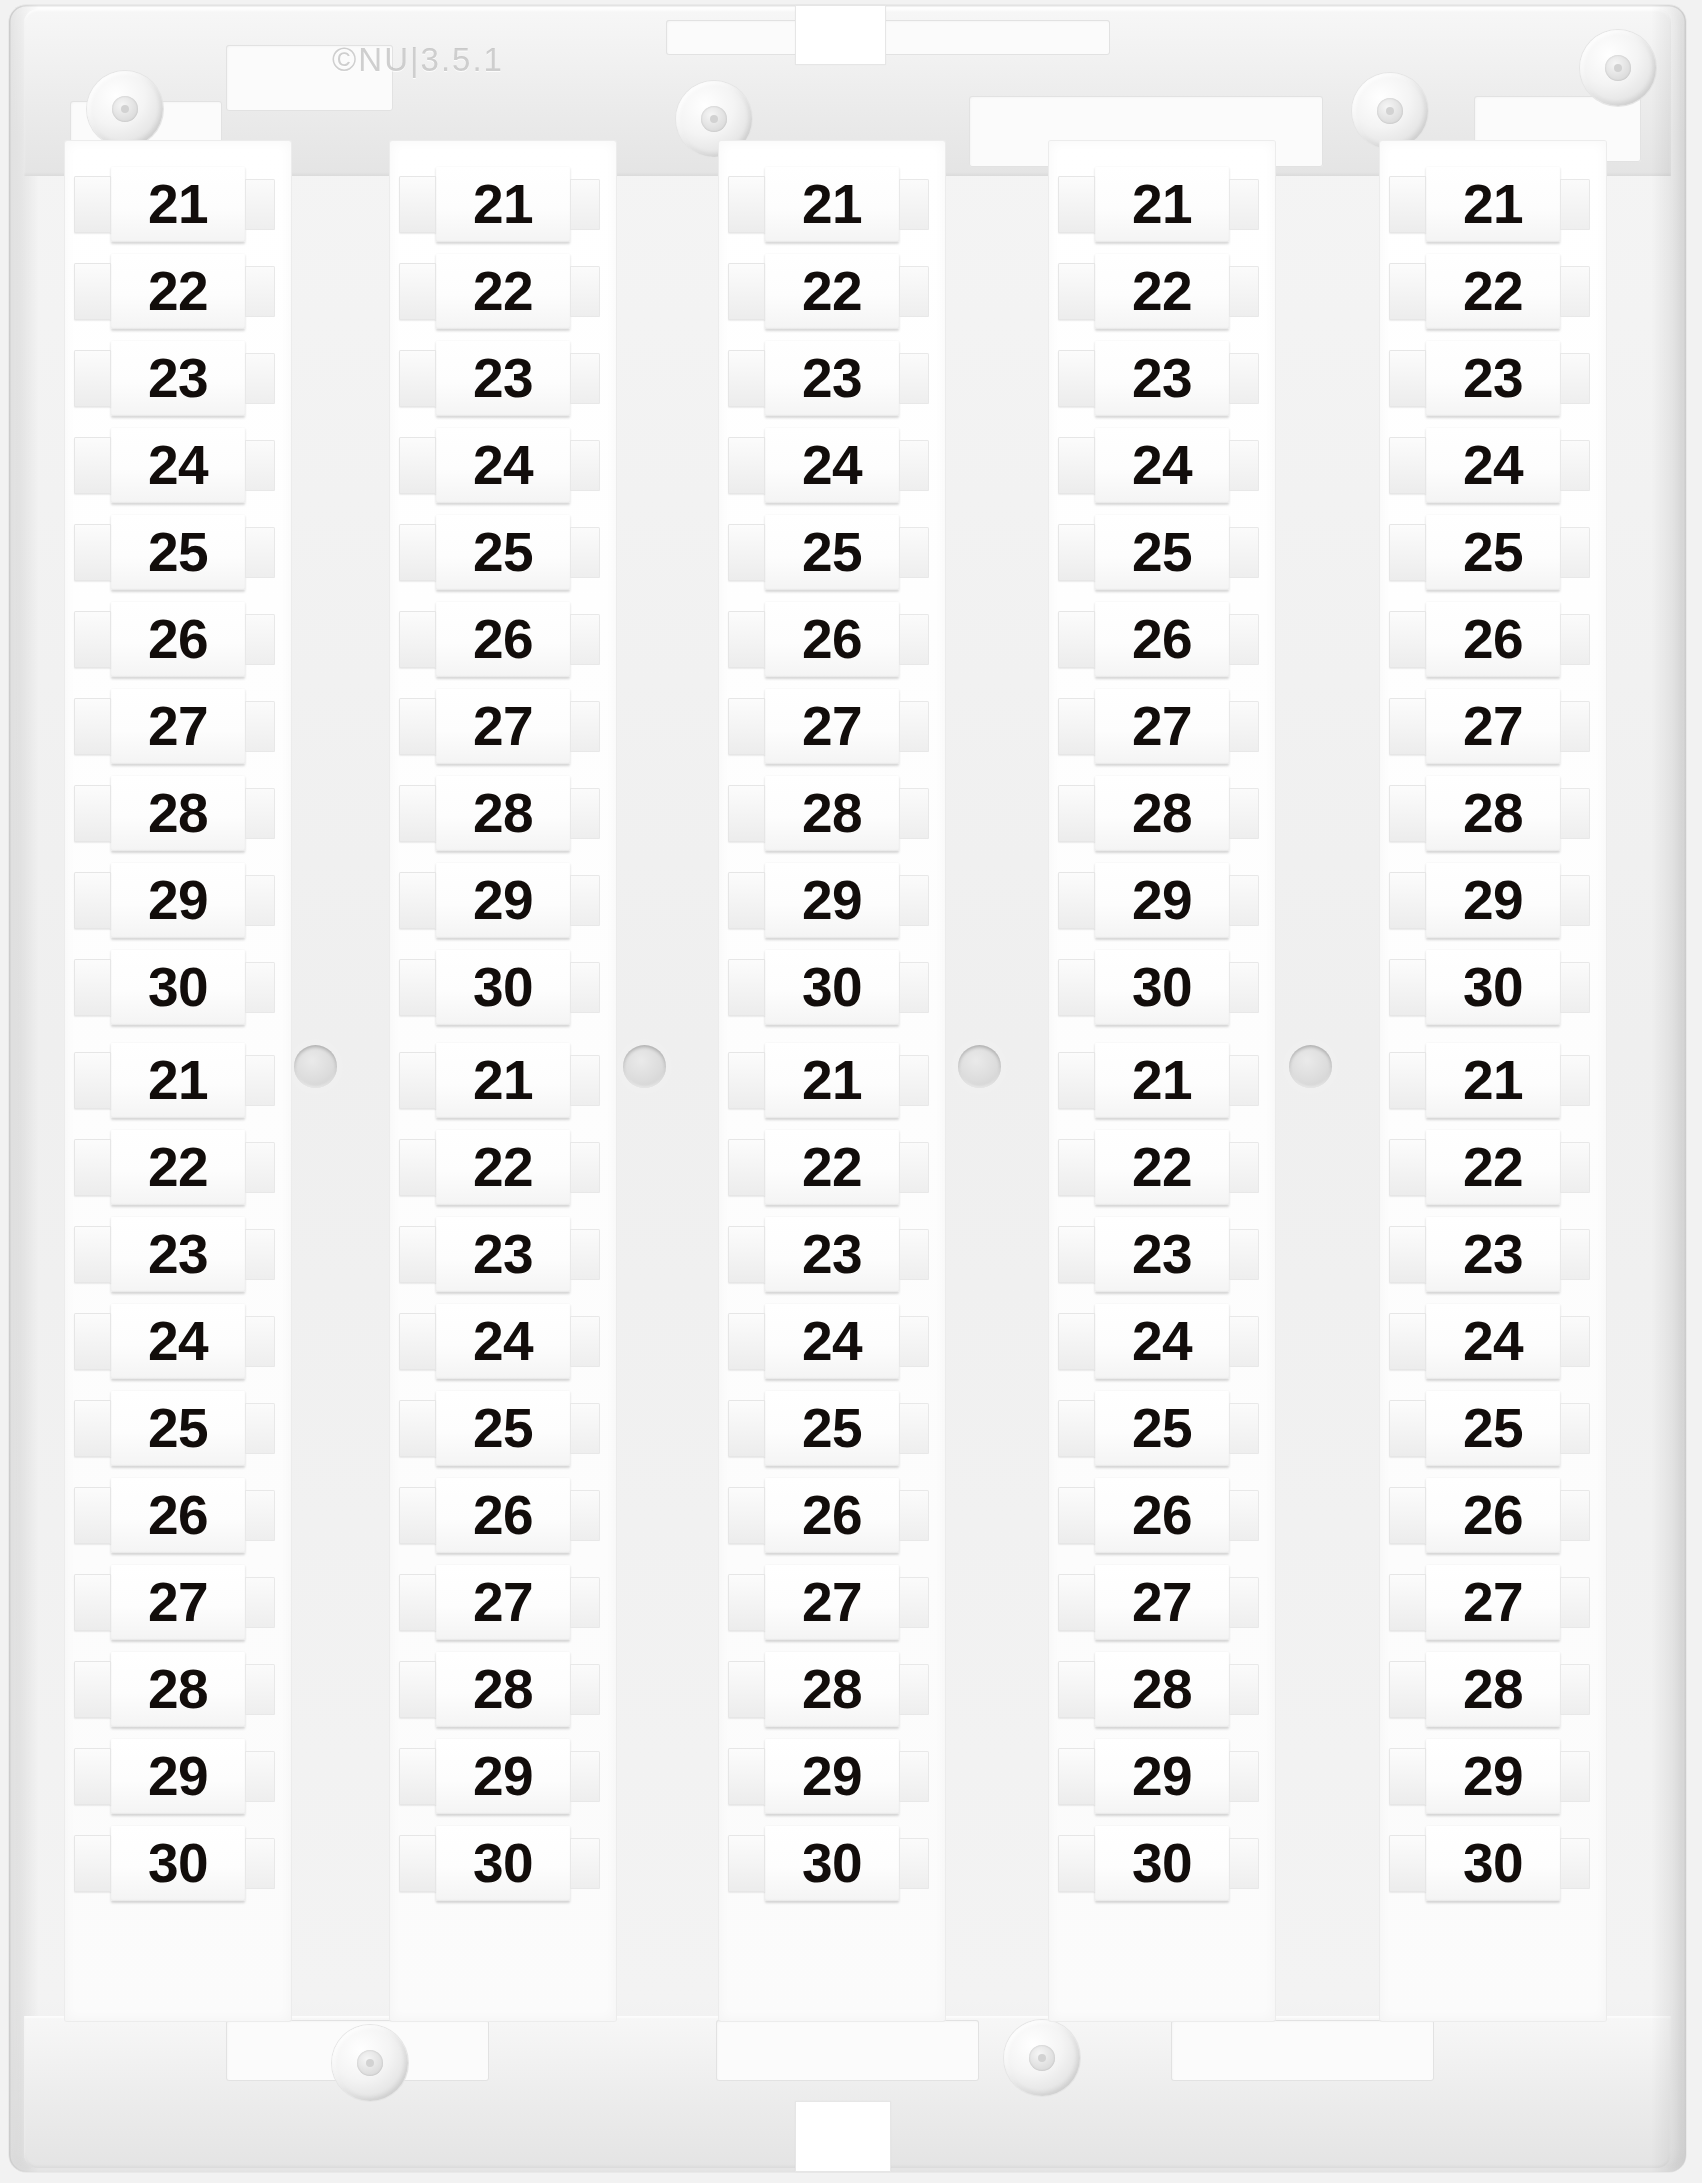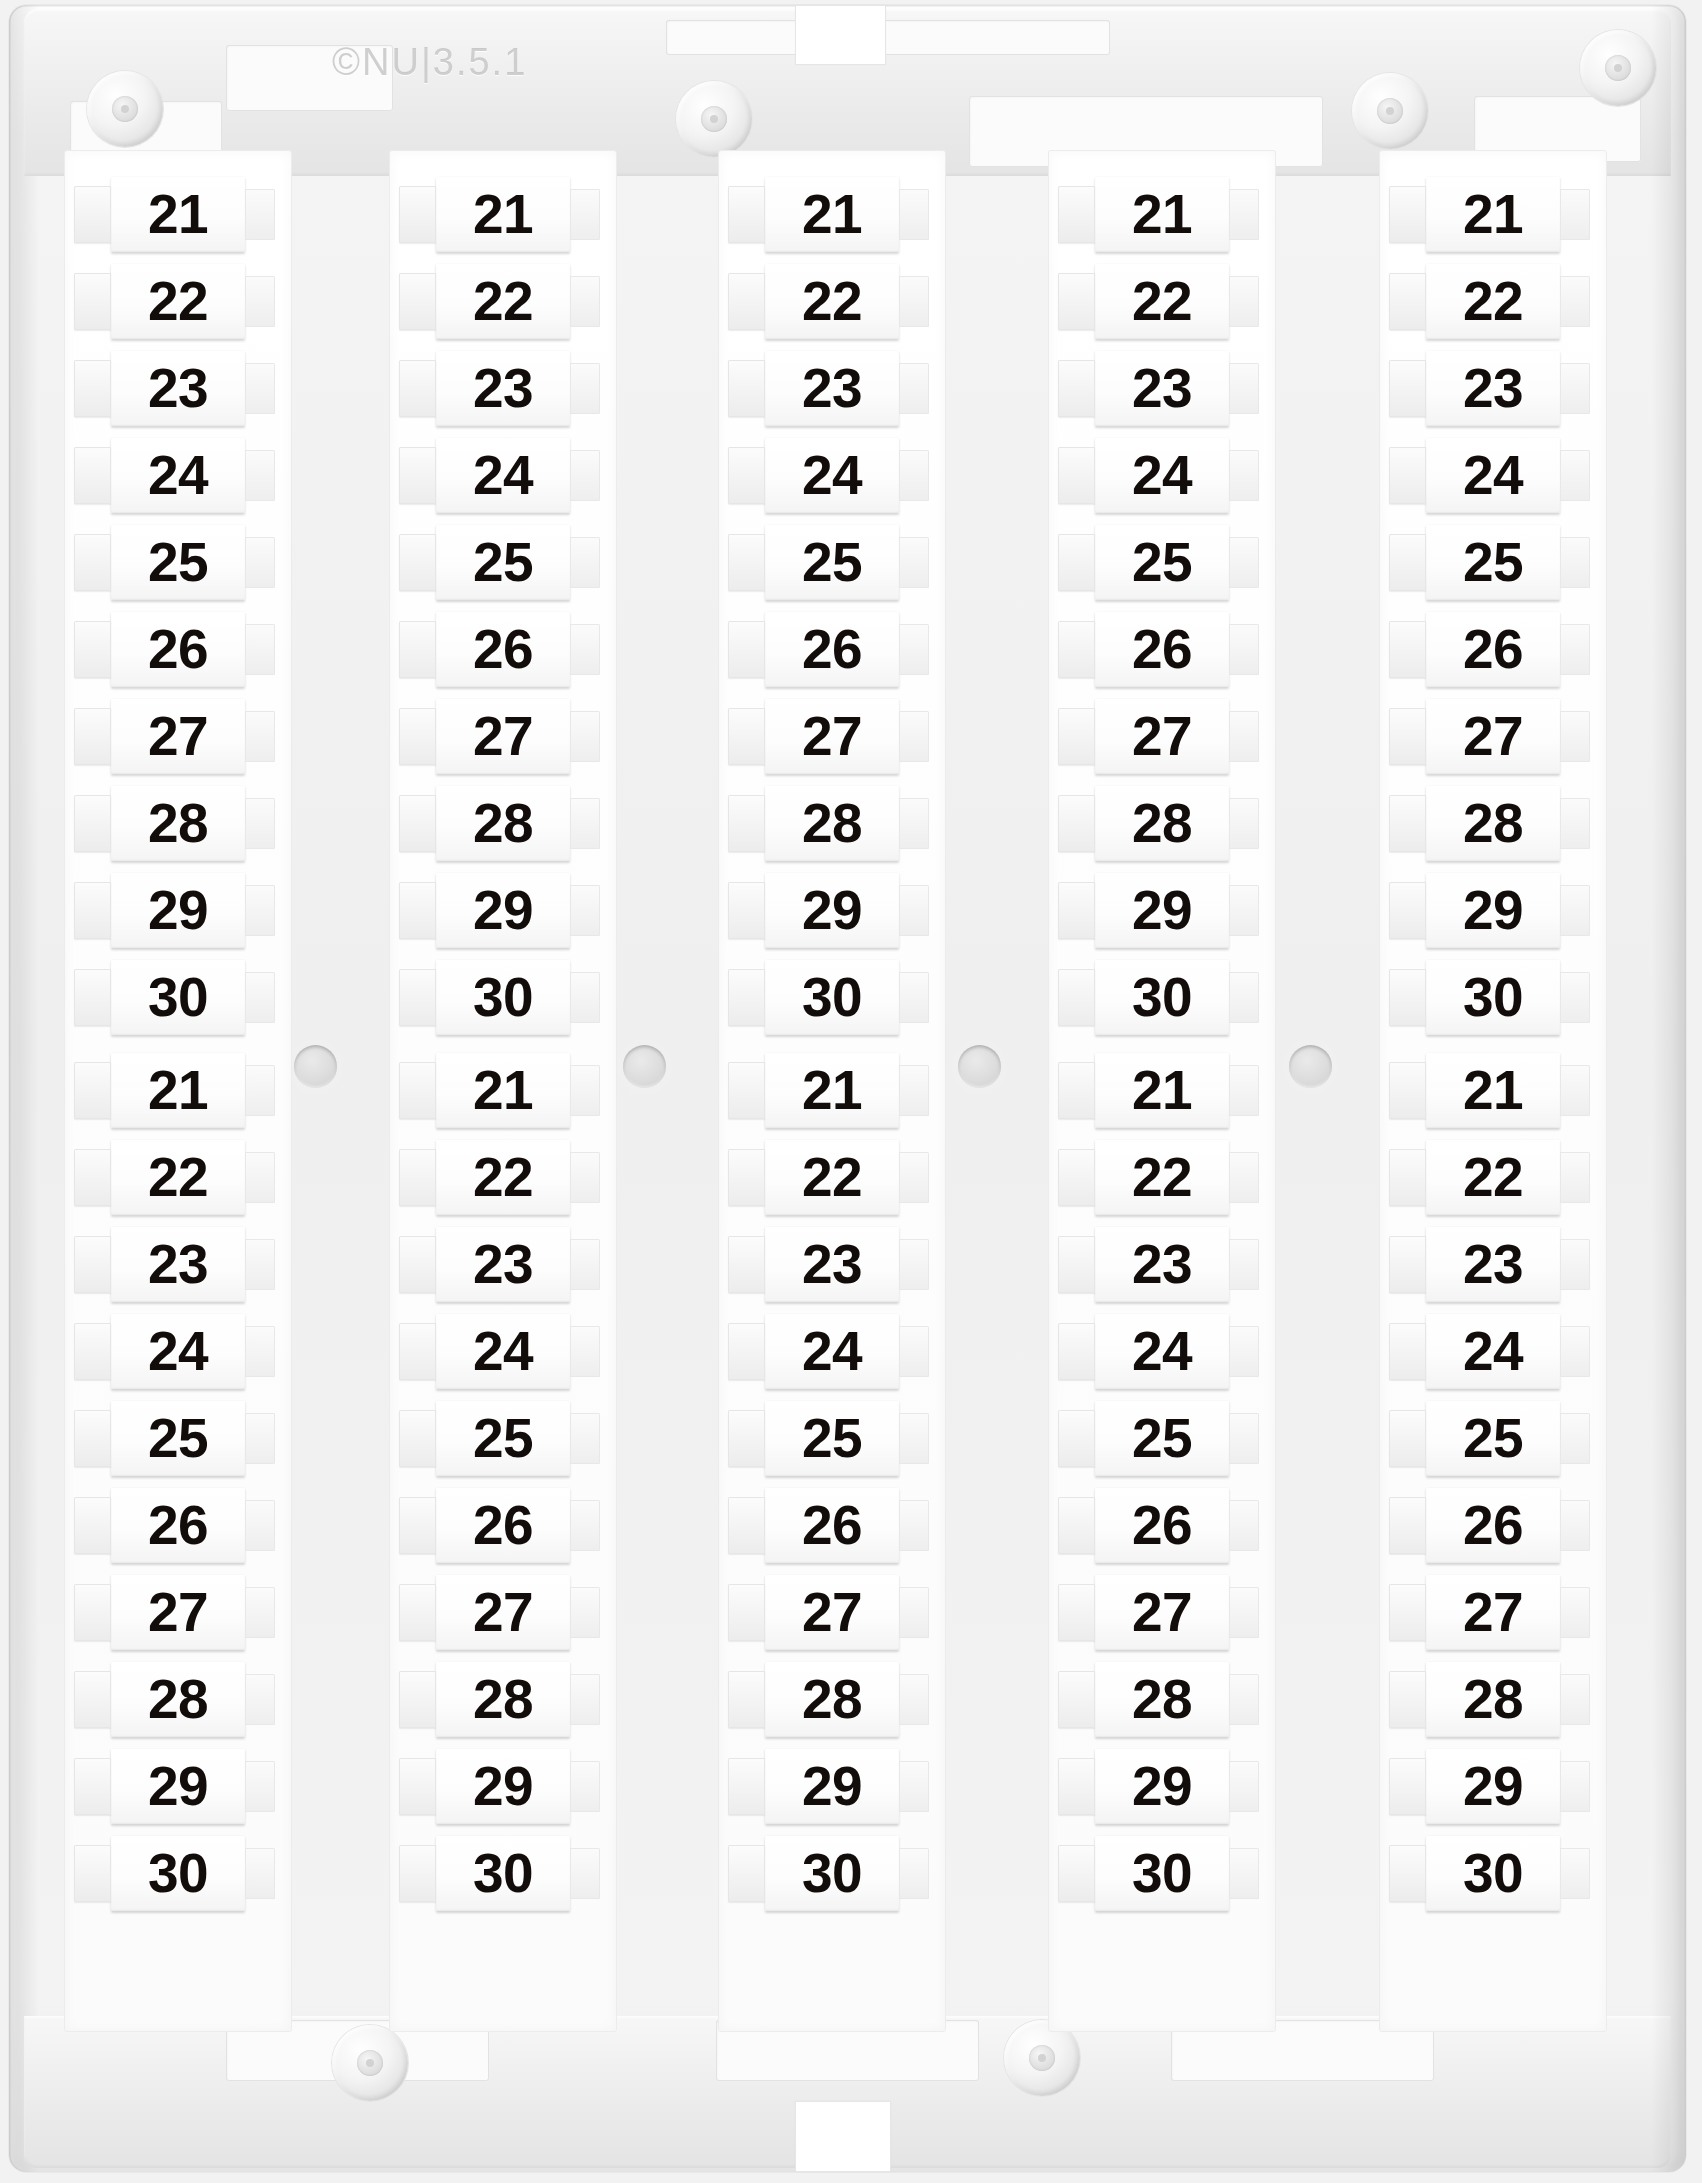--- a/index.html
+++ b/index.html
@@ -112,31 +112,31 @@
     width: 43px; height: 43px;
     border-radius: 50%;
     background: radial-gradient(circle at 42% 36%, #eaeaea 0%, #dcdcdc 55%, #cdcdcd 100%);
     box-shadow: 0 0 0 6px #f0f0f0, inset 0 2px 3.5px rgba(0,0,0,0.22), inset 0 -1.5px 2.5px rgba(255,255,255,0.55);
   }
 
   
   .emboss {
     position: absolute;
     color: rgba(150,150,150,0.45);
-    font-size: 38px;
+    font-size: 33px;
     letter-spacing: 2px;
     font-family: "Liberation Sans", sans-serif;
     text-shadow: 0 1px 0 rgba(255,255,255,0.8);
     user-select: none;
   }
 
   
   .column {
     position: absolute;
-    top: 146px;
+    top: 136px;
     width: 226px;
     height: 1880px;
     background: linear-gradient(180deg,#ffffff,#fdfdfd 50%,#fbfbfb);
     box-shadow: 0 0 0 1px #ececec, inset 0 0 13px rgba(0,0,0,0.035);
     border-radius: 2px;
   }
   .col-inner {
     position: absolute;
     left: 0; right: 0; top: 0; bottom: 0;
     padding: 26px 0 0 0;

